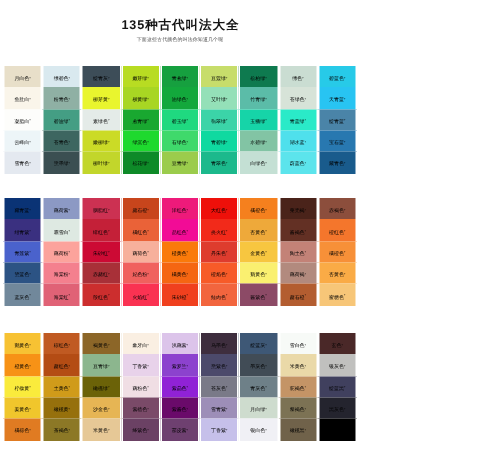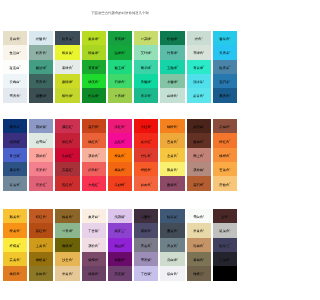--- a/index.html
+++ b/index.html
@@ -16,20 +16,21 @@
   .cell .mk{transform:translateZ(0) translateY(1.2px);font-size:2.8px;color:#000;line-height:3px;vertical-align:super;}
   #b1{margin-top:15.4px;}
   #b2{margin-top:16.4px;}
   #b3{margin-top:18.2px;}
 </style>
 </head>
 <body>
 
 <div class="page">
   <div class="hdr">
+    <div class="title">135种古代叫法大全</div>
     <div class="subtitle">下面这些古代颜色的叫法你知道几个呢</div>
   </div>
   <div class="block" id="b1">
     <div class="row">
       <div class="cell" style="background:#E8DFC9">
           <span class="lbl">月白色</span>
           <sup class="mk">°</sup>
         </div>
       <div class="cell" style="background:#D9E9EF">
           <span class="lbl">缥碧色</span>

